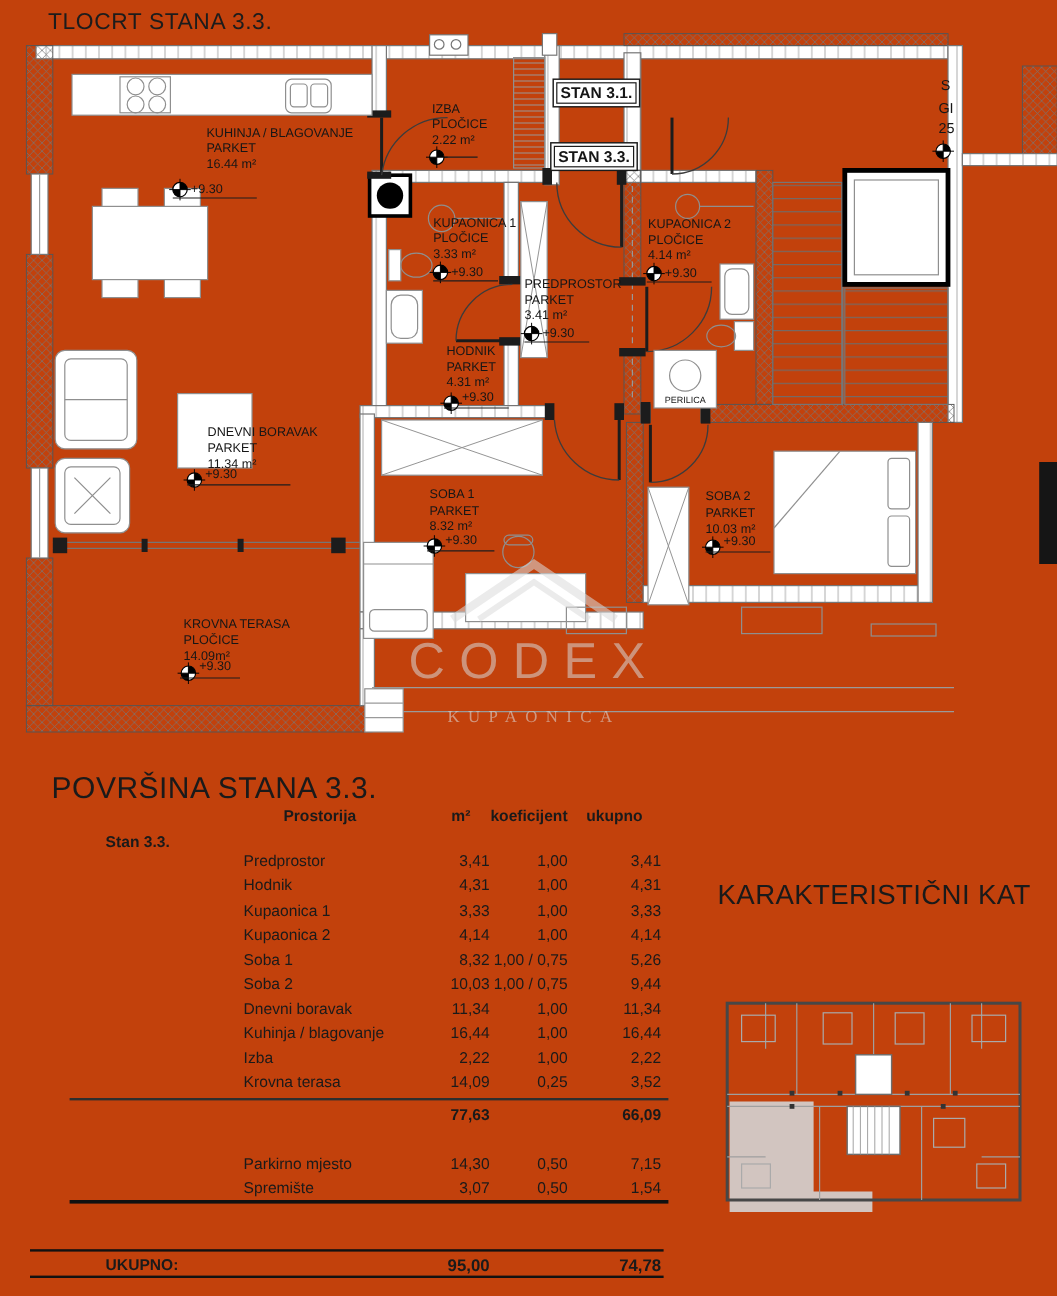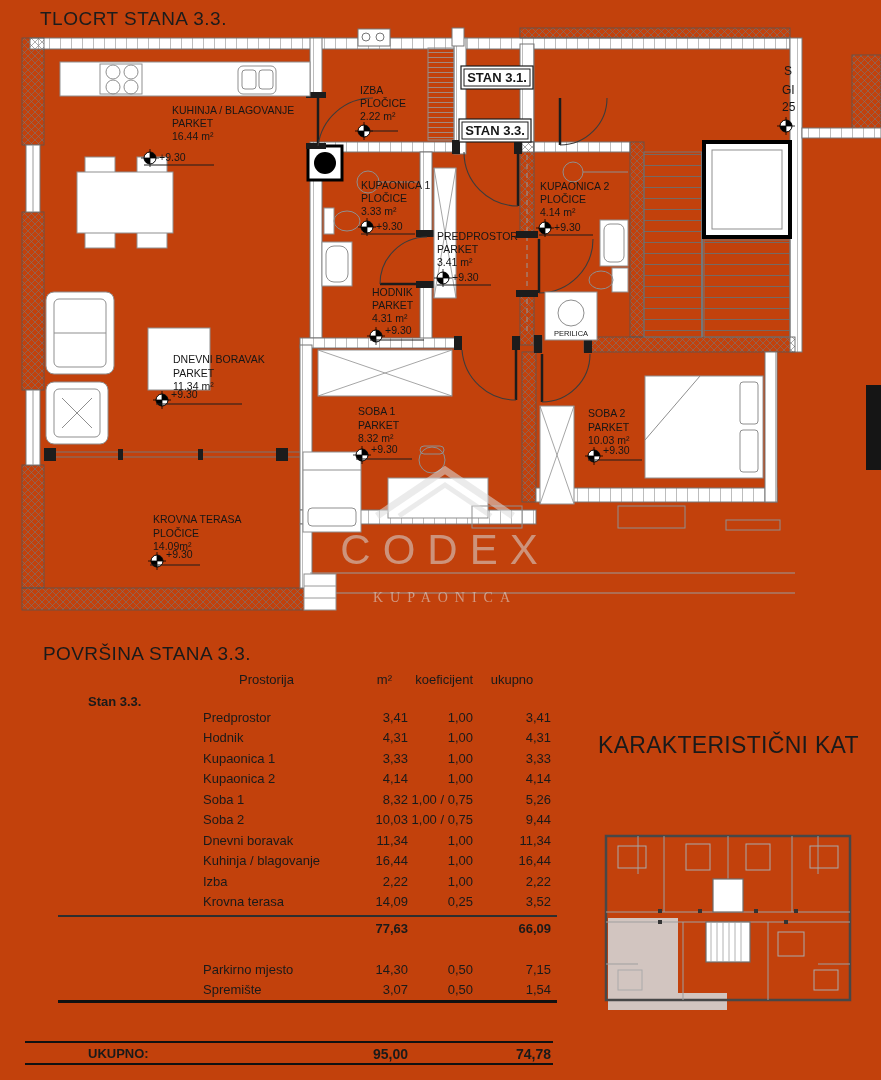--- a/index.html
+++ b/index.html
@@ -7,23 +7,23 @@
         font-family:"Liberation Sans",sans-serif;color:#1a1a1a;}
   .abs{position:absolute;}
   .main-title{left:40px;top:8px;font-size:19px;letter-spacing:.5px;color:#1c1c1c;}
   svg text{font-family:"Liberation Sans",sans-serif;fill:#161616;}
   .plan-svg{left:0;top:0;}
   
   .watermark{left:330px;top:458px;width:230px;text-align:center;opacity:.55;pointer-events:none;}
   .wm-word{font-family:Liberation Sans, sans-serif;font-size:42px;letter-spacing:12px;color:#d7d7d7;margin-top:2px;}
   .wm-sub{font-family:"Liberation Serif",serif;font-size:14px;letter-spacing:7px;color:#dedede;margin-top:16px;}
   
-  .pov-title{left:43px;top:643px;font-size:19px;letter-spacing:.4px;}
+  .pov-title{left:43px;top:643px;font-size:25px;letter-spacing:.4px;}
   .tbl-grid{display:grid;grid-template-columns:127px 78px 65px 78px;width:348px;}
-  .hdr{left:203px;top:672px;font-weight:normal;font-size:13px;}
+  .hdr{left:203px;top:672px;font-weight:bold;font-size:13px;}
   .hdr .h-room{text-align:center;}
   .hdr .h-m2{text-align:right;padding-right:16px;}
   .hdr .h-koef{text-align:right;}
   .hdr .h-tot{text-align:center;}
   .stan-label{left:88px;top:694px;font-weight:bold;font-size:13px;}
   .rows{left:203px;top:707px;}
   .trow{display:grid;grid-template-columns:127px 78px 65px 78px;height:20.5px;align-items:center;font-size:13px;}
   .c-m2,.c-koef,.c-tot{text-align:right;}
   .rule{background:#2e2e2e;left:58px;width:499px;height:1.5px;}
   .rule2{background:#111;height:2.5px;}

